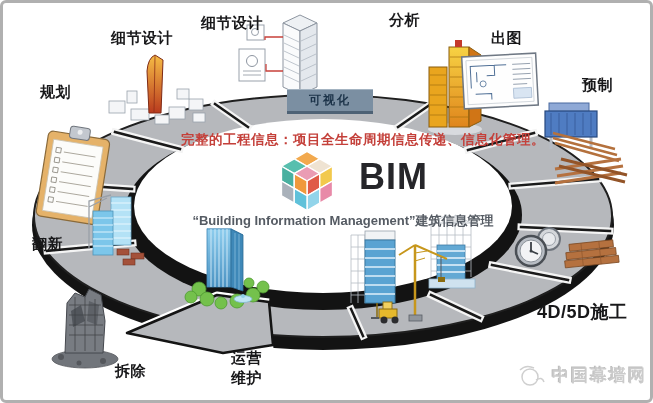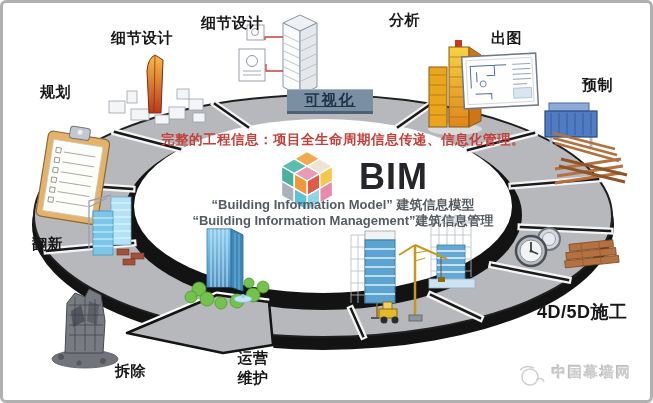--- a/index.html
+++ b/index.html
@@ -7,44 +7,44 @@
     position:relative;width:653px;height:403px;box-sizing:border-box;
     border:3px solid #b0b0b0;border-radius:6px;overflow:hidden;background:#ffffff;
     font-family:"Liberation Sans","DejaVu Sans",sans-serif;
   }
   .scene{position:absolute;left:0;top:0;}
   .lbl{
     position:absolute;font-size:15px;font-weight:700;color:#18181a;
     letter-spacing:.5px;line-height:20px;white-space:pre-line;
   }
   .lbl.big{font-size:18px;}
-  .lbl.two{text-align:center;width:44px;}
+  .lbl.two{text-align:left;width:44px;}
   .banner{
     position:absolute;left:284px;top:86px;width:86px;height:25px;
     background:#7b8fa2;border-top:1px solid #a3b3c1;border-bottom:3px solid #4e6275;
     display:flex;align-items:center;justify-content:center;box-sizing:border-box;
   }
-  .banner span{font-size:15px;font-weight:700;color:#1c3349;letter-spacing:2px;text-decoration:underline;}
+  .banner span{font-size:12px;font-weight:700;color:#1c3349;letter-spacing:2px;}
   .info-line{
-    position:absolute;left:138px;top:128px;width:404px;text-align:center;
+    position:absolute;left:138px;top:128px;width:404px;text-align:right;
     font-size:13.5px;font-weight:700;color:#c4403a;letter-spacing:.5px;
   }
   .bim{
     position:absolute;left:356px;top:153px;font-size:36px;font-weight:700;
     color:#26262a;letter-spacing:1px;text-align:right;
   }
   .model-line,.mgmt-line{
     position:absolute;left:115px;width:450px;text-align:center;
     font-size:13px;font-weight:600;color:#555b63;
   }
   .model-line{top:193px;}
   .mgmt-line{top:209px;}
   .cube-logo{position:absolute;left:271px;top:143px;}
   .watermark{
-    position:absolute;left:549px;top:361px;font-size:14px;font-weight:600;
+    position:absolute;left:549px;top:361px;font-size:17px;font-weight:600;
     color:#cbcbcb;letter-spacing:2px;text-shadow:1px 1px 0 #ffffff,-1px -1px 0 #bdbdbd;
   }
   .wm-logo{position:absolute;left:513px;top:359px;}
 </style>
 </head>
 <body>
 
 <div class="frame">
 
   <svg class="scene" width="653" height="403" viewBox="0 0 653 403">
@@ -266,21 +266,20 @@
       <polygon points="38,57 52.7,48.5 52.7,65.5 38,74" fill="#92d4ea"></polygon>
       <polygon points="52.7,48.5 67.4,40 67.4,57 52.7,65.5" fill="#e88aa8"></polygon>
       <polygon points="8.6,23 23.3,31.5 23.3,48.5 8.6,40" fill="#49b0a0"></polygon>
       <polygon points="23.3,31.5 38,40 38,57 23.3,48.5" fill="#f0993c"></polygon>
       <polygon points="8.6,40 23.3,48.5 23.3,65.5 8.6,57" fill="#a9b1ba"></polygon>
       <polygon points="23.3,48.5 38,57 38,74 23.3,65.5" fill="#5fc1da"></polygon>
     </g>
   </svg>
 
   <div class="bim">BIM</div>
-  <div class="model-line">“Building Information Model” 建筑信息模型</div>
   <div class="mgmt-line">“Building Information Management”建筑信息管理</div>
 
   <div class="lbl" style="left:37px;top:79px">规划</div>
   <div class="lbl" style="left:108px;top:25px">细节设计</div>
   <div class="lbl" style="left:198px;top:10px">细节设计</div>
   <div class="lbl" style="left:386px;top:7px">分析</div>
   <div class="lbl" style="left:488px;top:25px">出图</div>
   <div class="lbl" style="left:579px;top:72px">预制</div>
   <div class="lbl big" style="left:534px;top:299px">4D/5D施工</div>
   <div class="lbl two" style="left:228px;top:345px">运营

